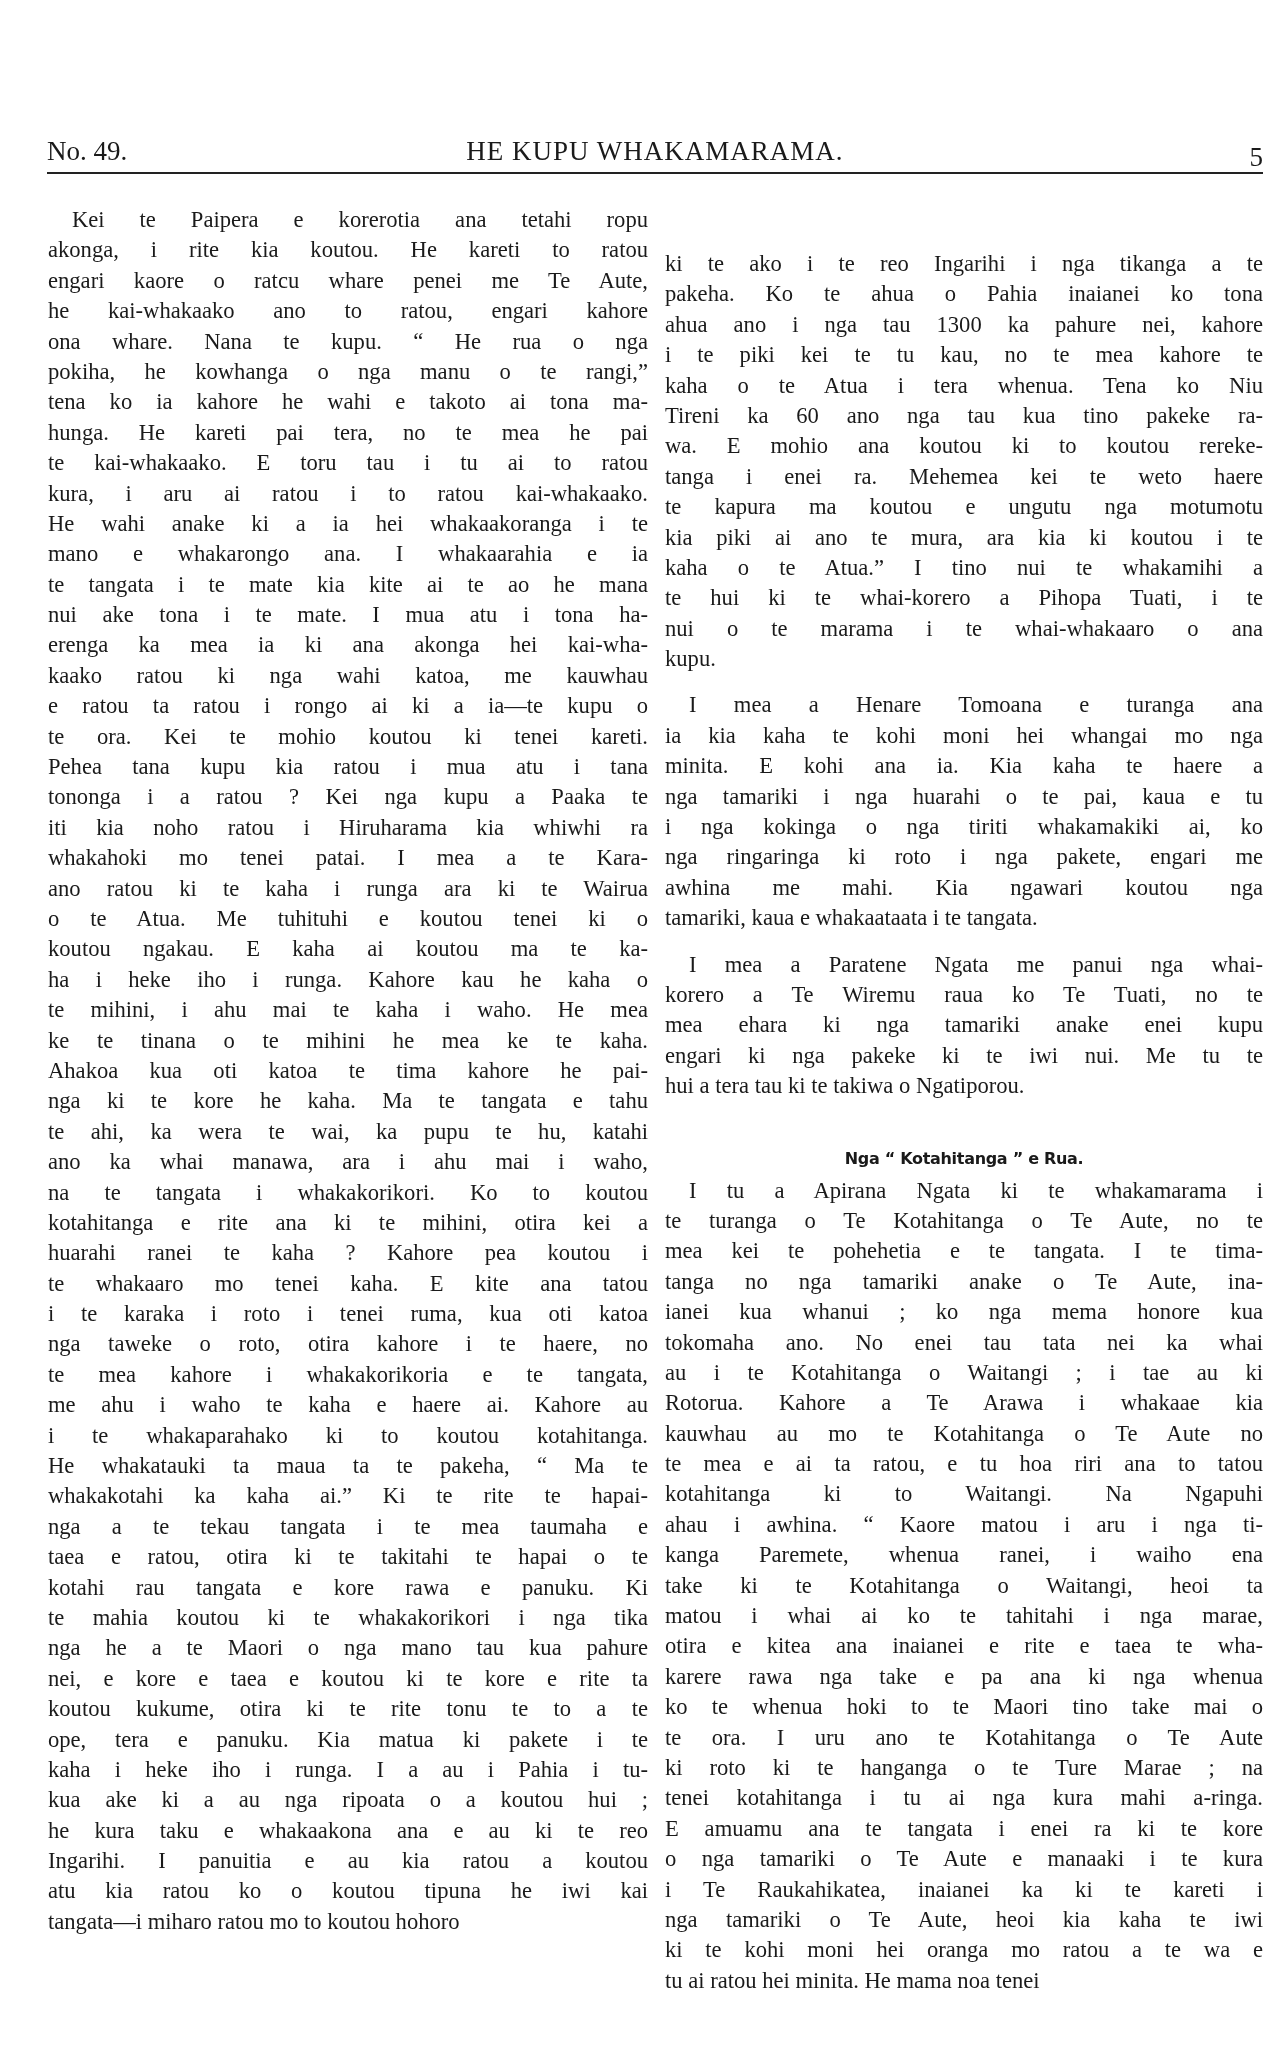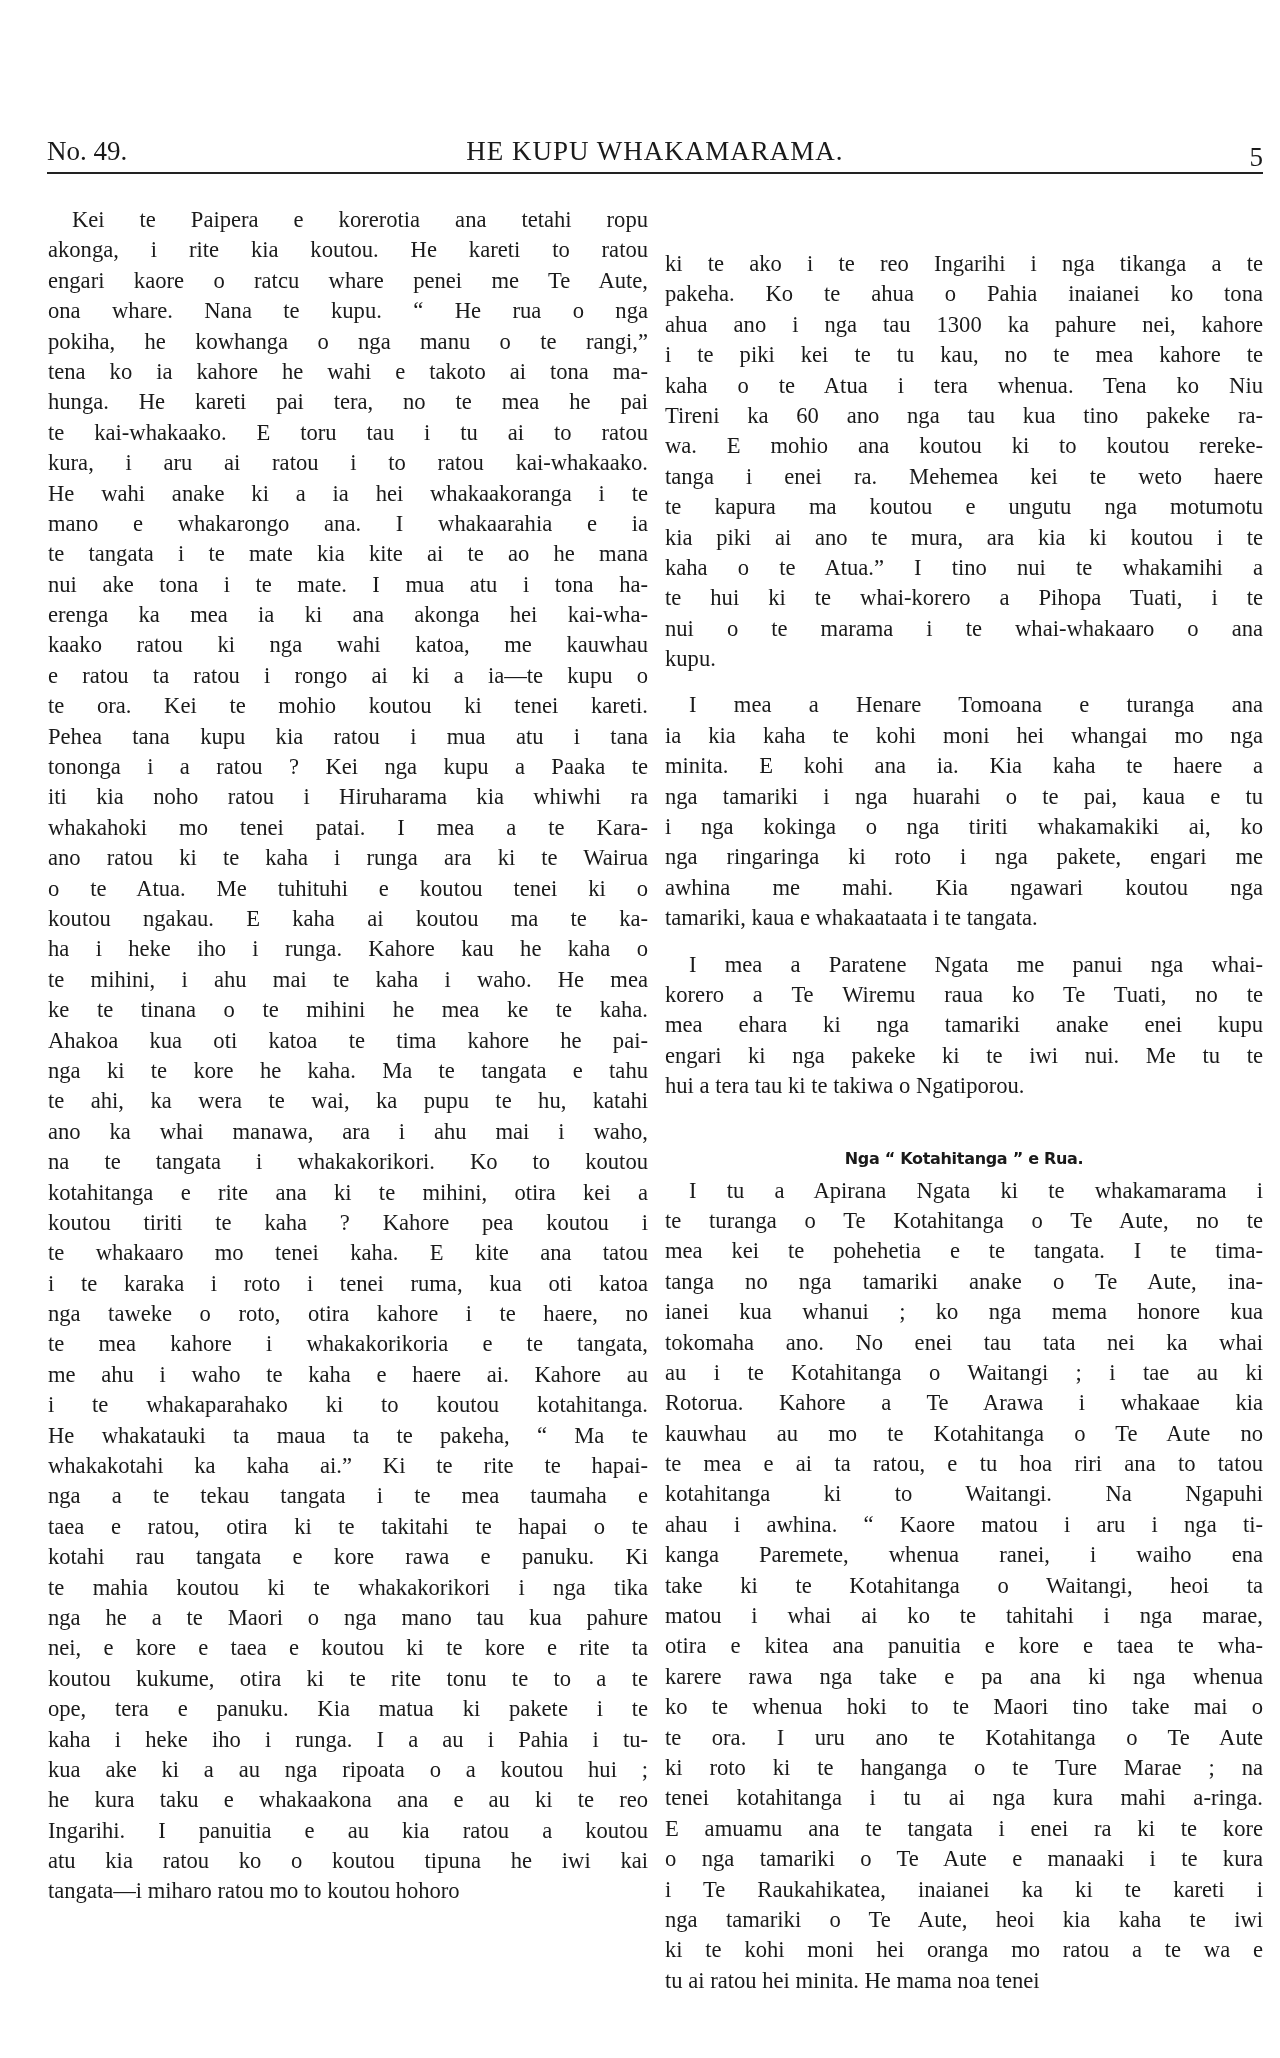--- a/index.html
+++ b/index.html
@@ -31,20 +31,21 @@
     <span class="hdr-title">HE KUPU WHAKAMARAMA.</span>
     <span class="hdr-page">5</span>
   </div>
   <div class="rule"></div>
 
   <div class="col col-left" id="col-left">
       <div>
         <span class="line indent">Kei te Paipera e korerotia ana tetahi ropu</span>
         <span class="line">akonga, i rite kia koutou.   He kareti to ratou</span>
         <span class="line">engari kaore o ratcu whare penei me Te Aute,</span>
+        <span class="line">he kai-whakaako ano to ratou, engari kahore</span>
         <span class="line">ona whare.   Nana te kupu. “ He rua o nga</span>
         <span class="line">pokiha, he kowhanga o nga manu o te rangi,”</span>
         <span class="line">tena ko ia kahore he wahi e takoto ai tona ma-</span>
         <span class="line">hunga.   He kareti pai tera, no te mea he pai</span>
         <span class="line">te kai-whakaako.   E toru tau i tu ai to ratou</span>
         <span class="line">kura, i aru ai ratou i to ratou kai-whakaako.</span>
         <span class="line">He wahi anake ki a ia hei whakaakoranga i te</span>
         <span class="line">mano e whakarongo ana.   I whakaarahia e ia</span>
         <span class="line">te tangata i te mate kia kite ai te ao he mana</span>
         <span class="line">nui ake tona i te mate.   I mua atu i tona ha-</span>
@@ -61,21 +62,21 @@
         <span class="line">koutou ngakau.   E kaha ai koutou ma te ka-</span>
         <span class="line">ha i heke iho i runga.   Kahore kau he kaha o</span>
         <span class="line">te mihini, i ahu mai te kaha i waho.   He mea</span>
         <span class="line">ke te tinana o te mihini he mea ke te kaha.</span>
         <span class="line">Ahakoa kua oti katoa te tima kahore he pai-</span>
         <span class="line">nga ki te kore he kaha.   Ma te tangata e tahu</span>
         <span class="line">te ahi, ka wera te wai, ka pupu te hu, katahi</span>
         <span class="line">ano ka whai manawa, ara i ahu mai i waho,</span>
         <span class="line">na te tangata i whakakorikori.   Ko to koutou</span>
         <span class="line">kotahitanga e rite ana ki te mihini, otira kei a</span>
-        <span class="line">koutou tiriti te kaha ?   Kahore pea koutou i</span>
+        <span class="line">huarahi ranei te kaha ?   Kahore pea koutou i</span>
         <span class="line">te whakaaro mo tenei kaha.   E kite ana tatou</span>
         <span class="line">i te karaka i roto i tenei ruma, kua oti katoa</span>
         <span class="line">nga taweke o roto, otira kahore i te haere, no</span>
         <span class="line">te mea kahore i whakakorikoria e te tangata,</span>
         <span class="line">me ahu i waho te kaha e haere ai.   Kahore au</span>
         <span class="line">i te whakaparahako ki to koutou kotahitanga.</span>
         <span class="line">He whakatauki ta maua ta te pakeha, “ Ma te</span>
         <span class="line">whakakotahi ka kaha ai.”   Ki te rite te hapai-</span>
         <span class="line">nga a te tekau tangata i te mea taumaha e</span>
         <span class="line">taea e ratou, otira ki te takitahi te hapai o te</span>
@@ -140,21 +141,21 @@
         <span class="line">tokomaha ano.   No enei tau tata nei ka whai</span>
         <span class="line">au i te Kotahitanga o Waitangi ; i tae au ki</span>
         <span class="line">Rotorua.   Kahore a Te Arawa i whakaae kia</span>
         <span class="line">kauwhau au mo te Kotahitanga o Te Aute no</span>
         <span class="line">te mea e ai ta ratou, e tu hoa riri ana to tatou</span>
         <span class="line">kotahitanga ki to Waitangi.   Na Ngapuhi</span>
         <span class="line">ahau i awhina.   “ Kaore matou i aru i nga ti-</span>
         <span class="line">kanga Paremete, whenua ranei, i waiho ena</span>
         <span class="line">take ki te Kotahitanga o Waitangi, heoi ta</span>
         <span class="line">matou i whai ai ko te tahitahi i nga marae,</span>
-        <span class="line">otira e kitea ana panuitia e kore e taea te wha-</span>
+        <span class="line">otira e kitea ana inaianei e rite e taea te wha-</span>
         <span class="line">karere rawa nga take e pa ana ki nga whenua</span>
         <span class="line">ko te whenua hoki to te Maori tino take mai o</span>
         <span class="line">te ora.   I uru ano te Kotahitanga o Te Aute</span>
         <span class="line">ki roto ki te hanganga o te Ture Marae ; na</span>
         <span class="line">tenei kotahitanga i tu ai nga kura mahi a-ringa.</span>
         <span class="line">E amuamu ana te tangata i enei ra ki te kore</span>
         <span class="line">o nga tamariki o Te Aute e manaaki i te kura</span>
         <span class="line">i Te Raukahikatea, inaianei ka ki te kareti i</span>
         <span class="line">nga tamariki o Te Aute, heoi kia kaha te iwi</span>
         <span class="line">ki te kohi moni hei oranga mo ratou a te wa e</span>

